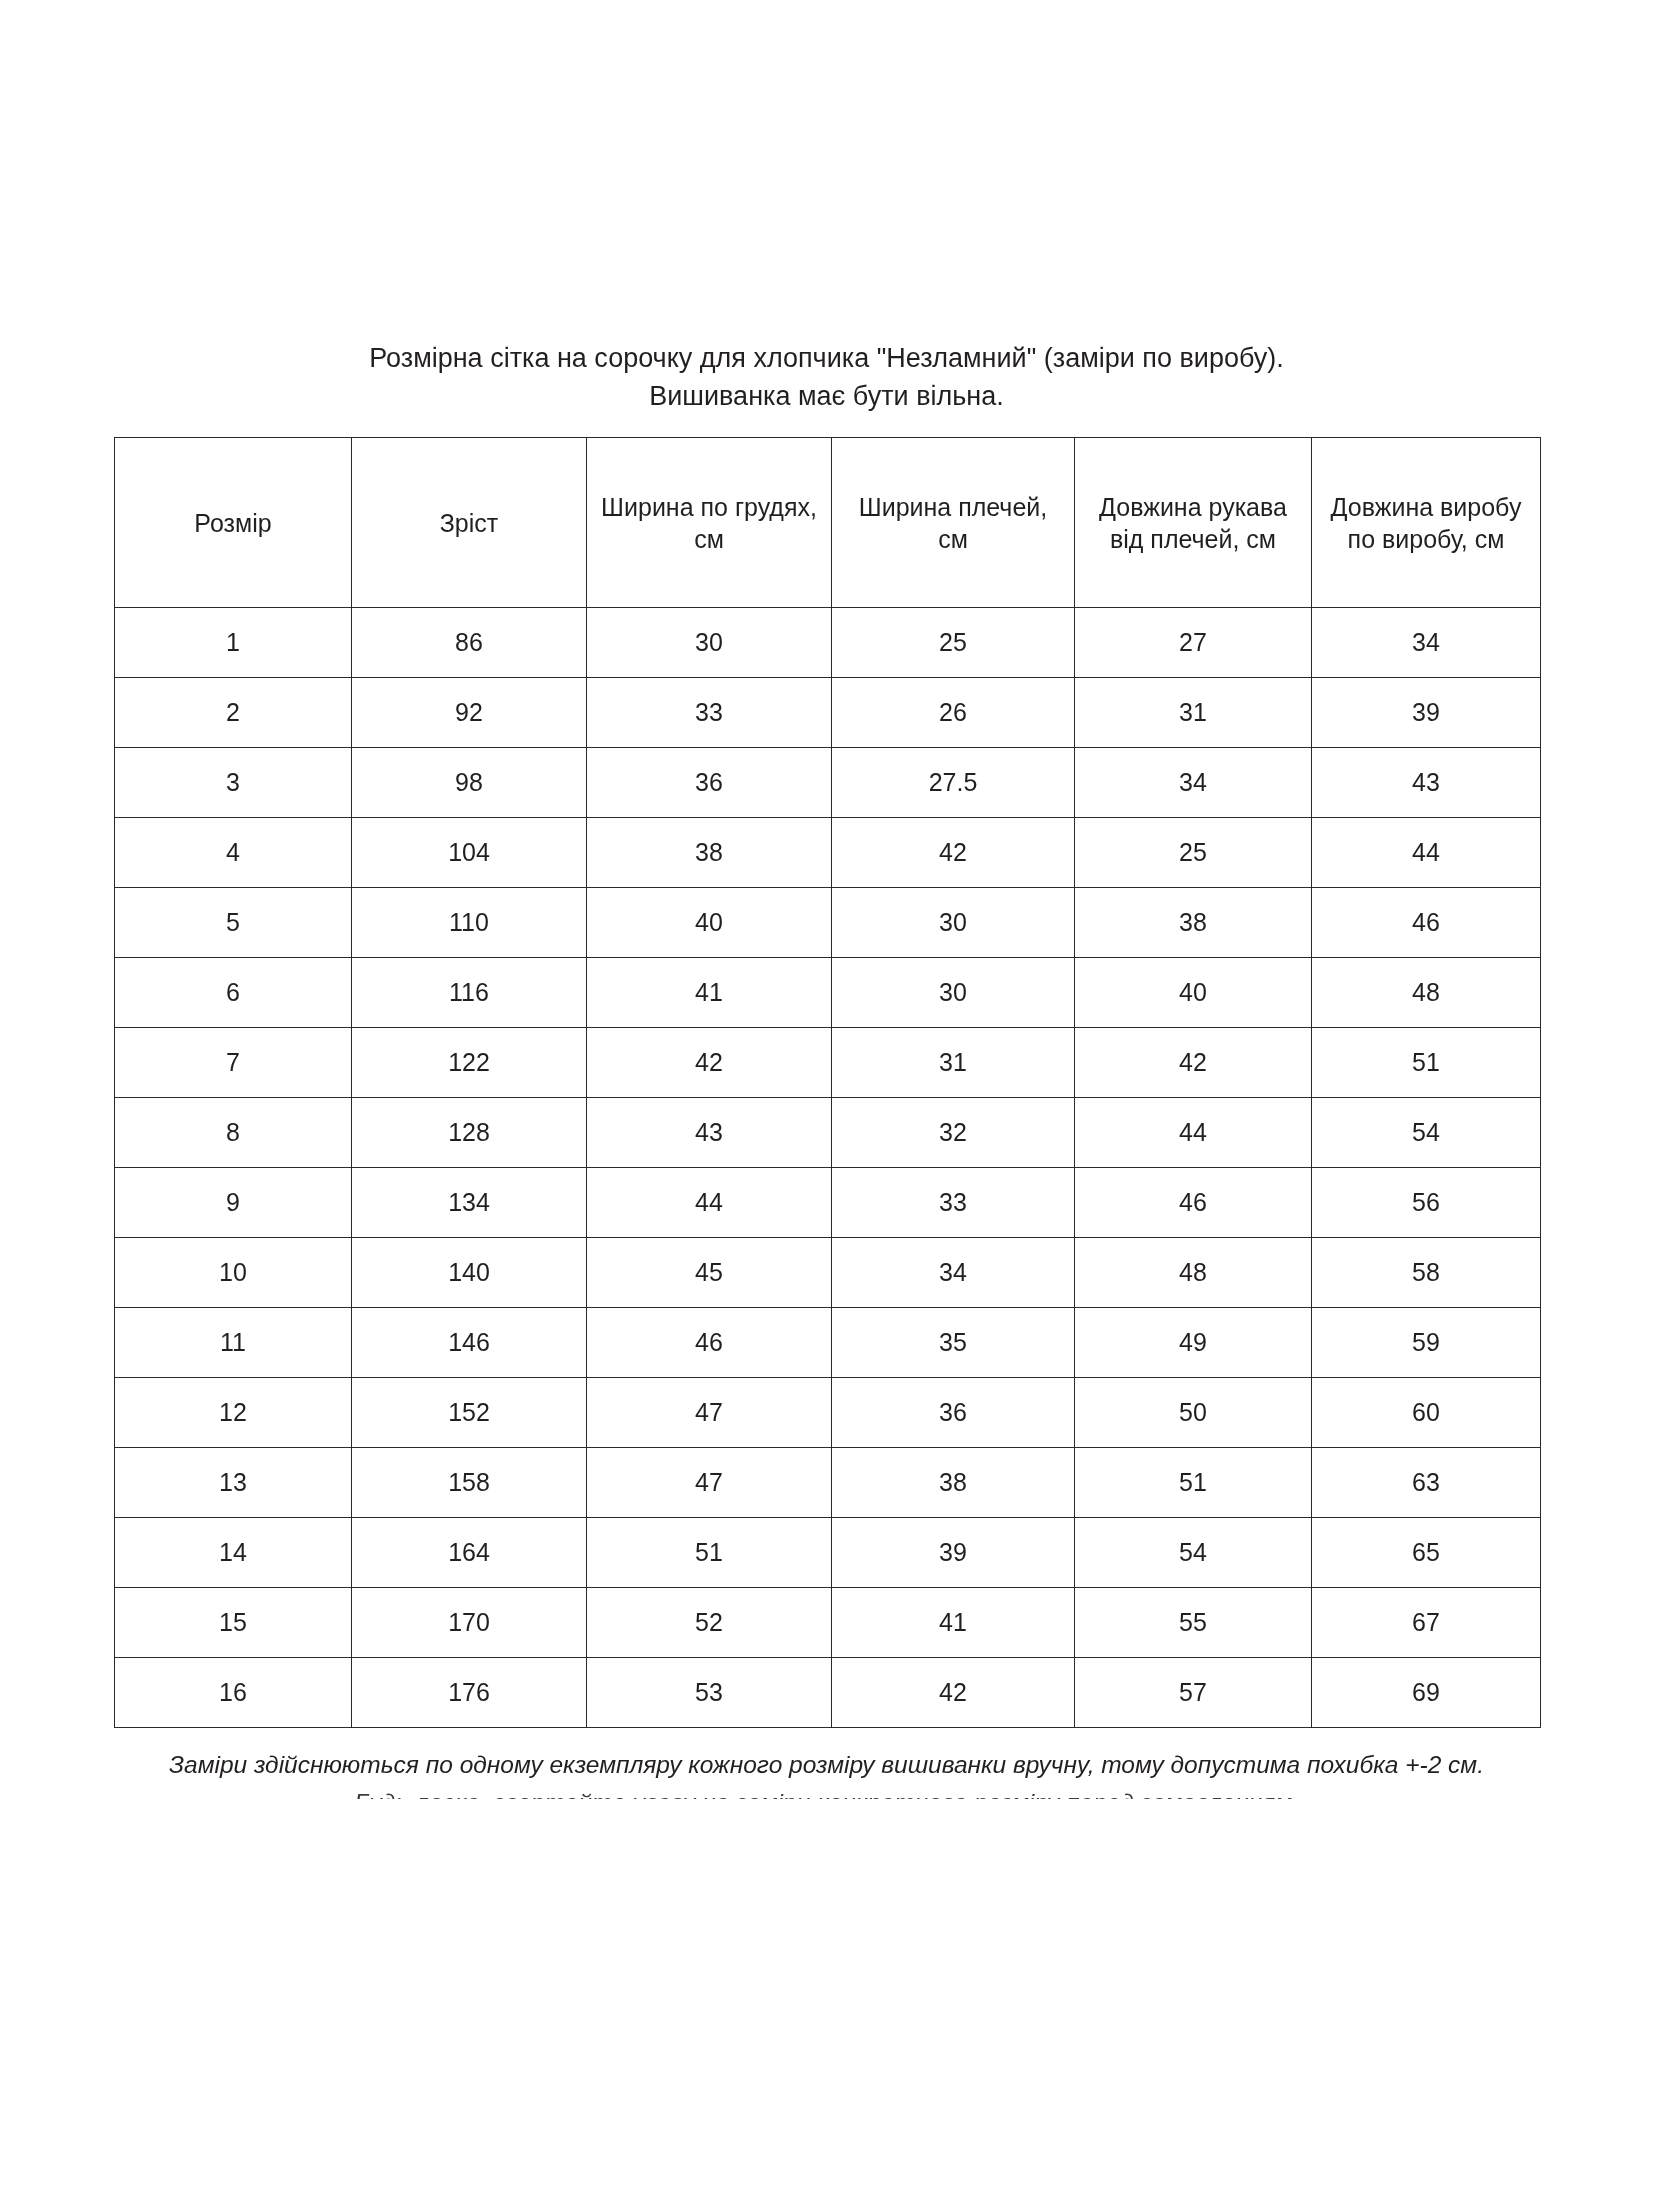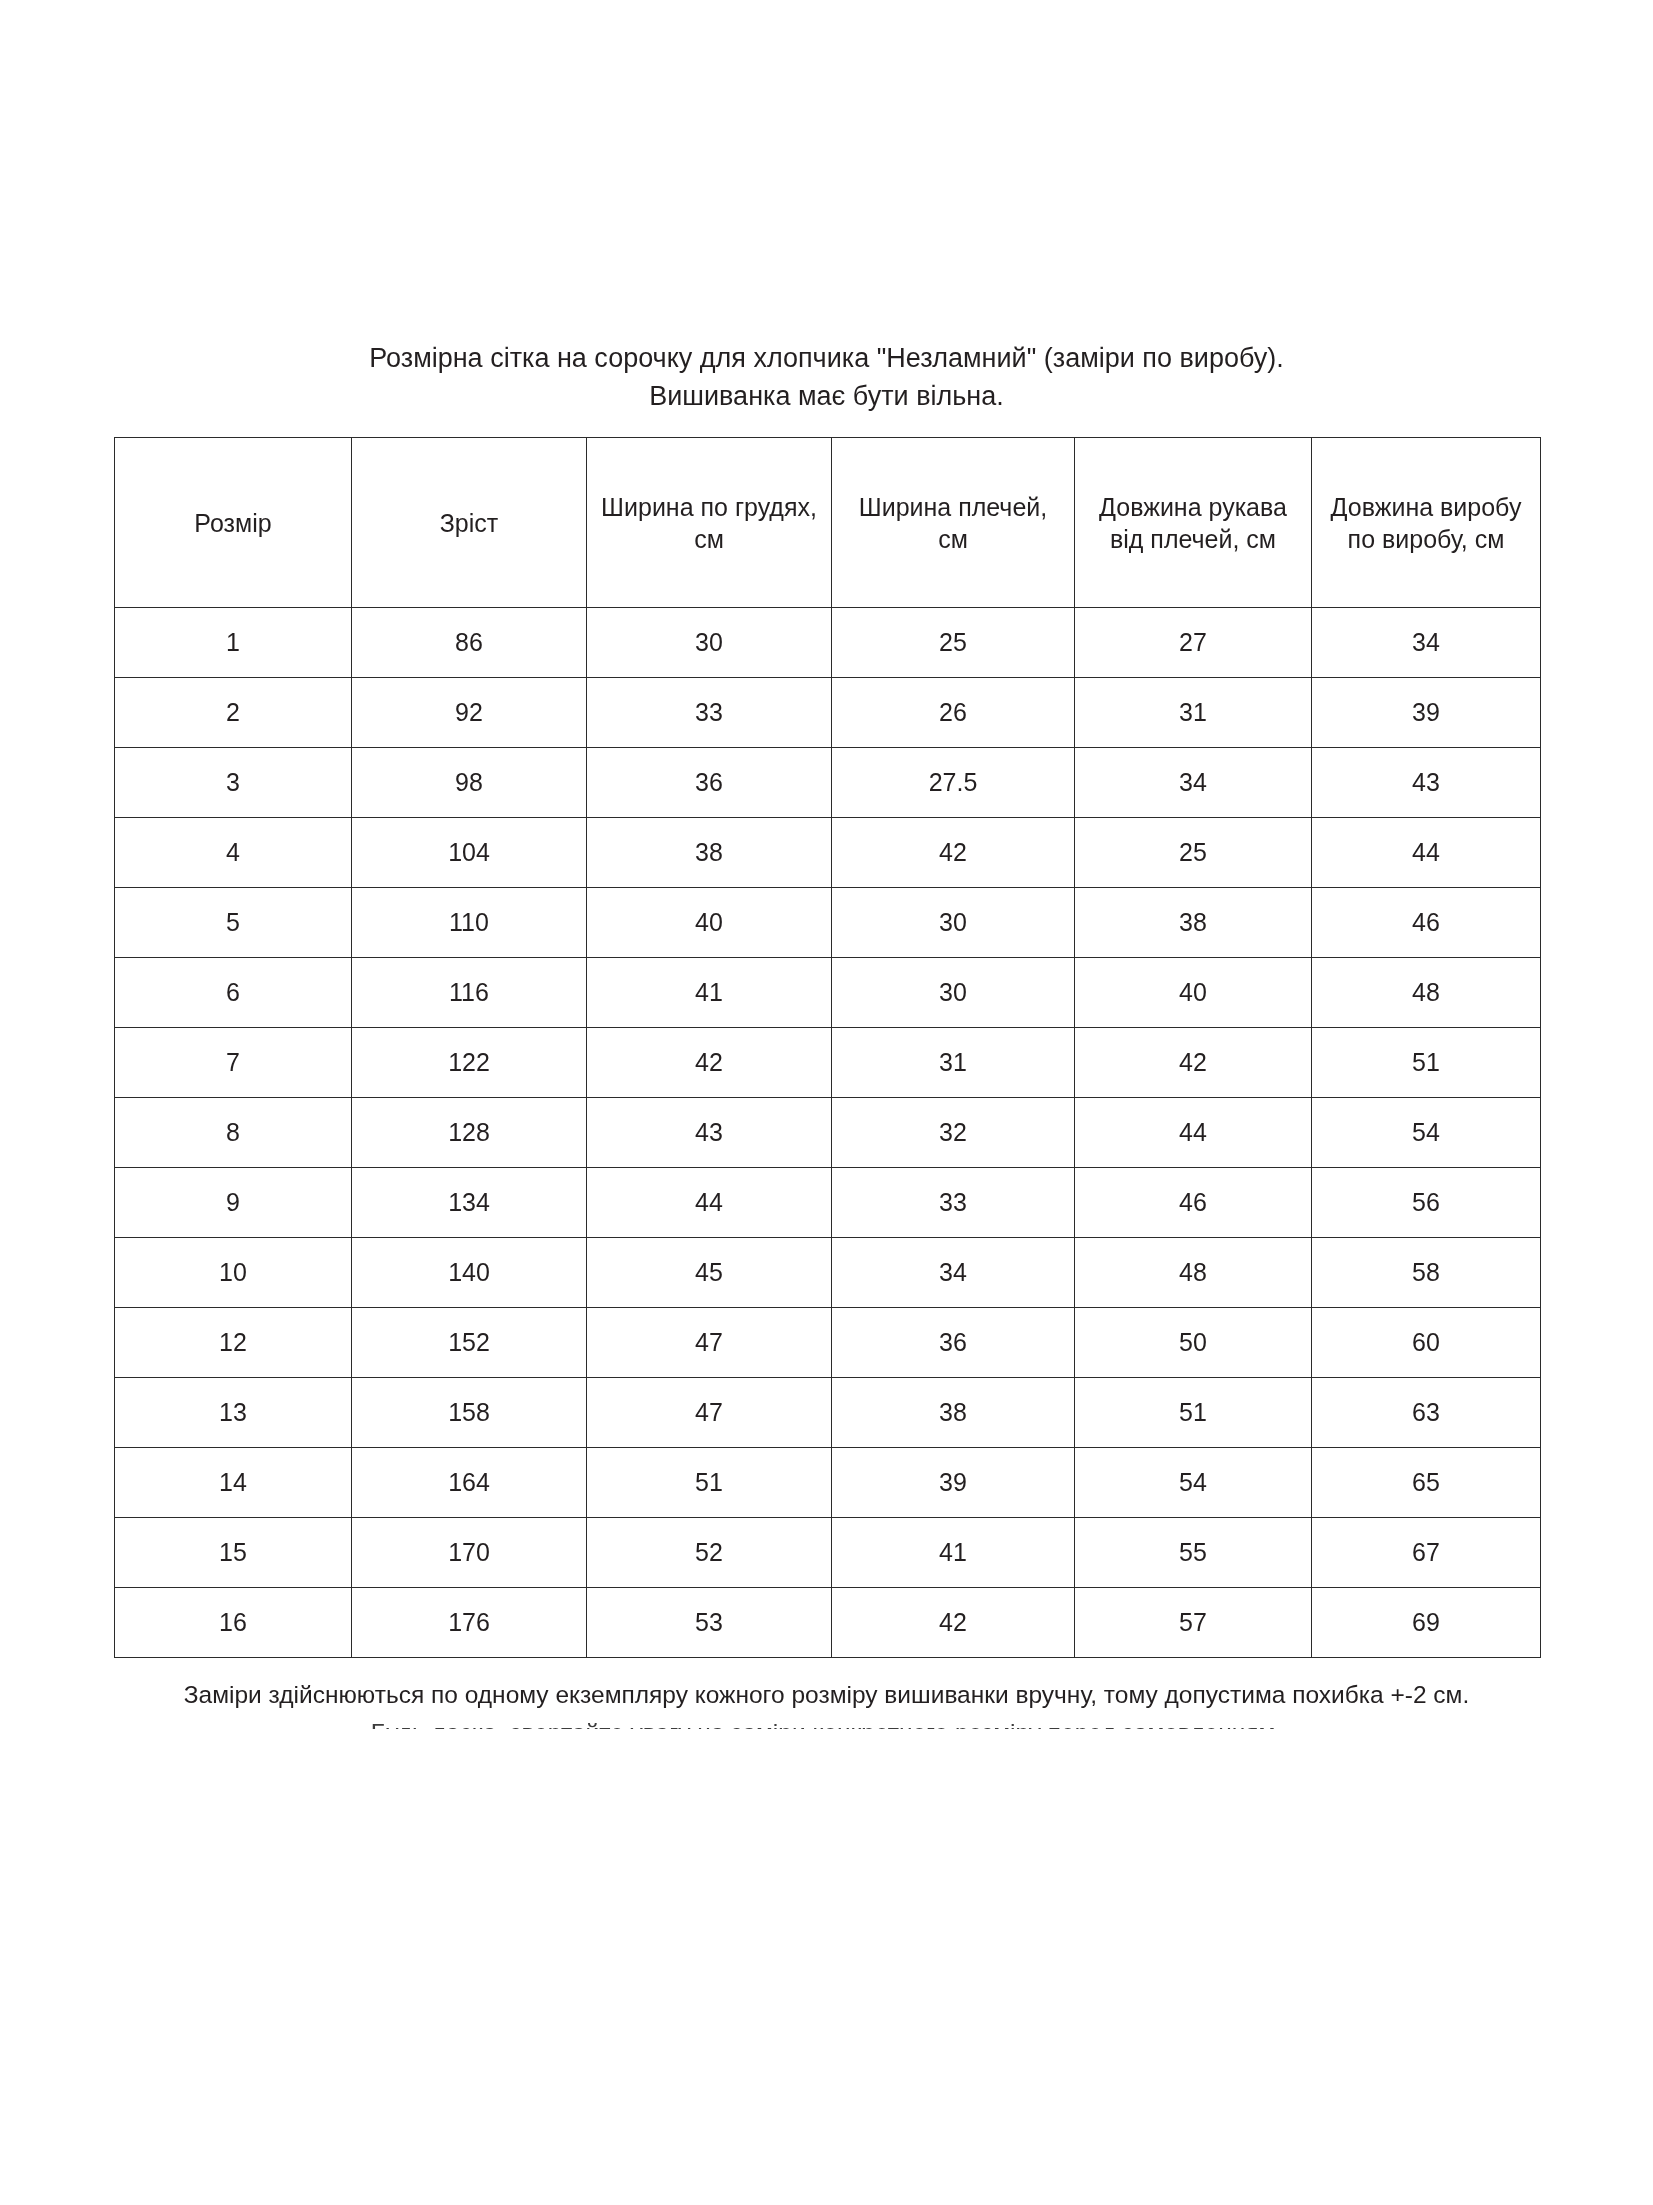--- a/index.html
+++ b/index.html
@@ -72,20 +72,21 @@
   .footnotes {
     width: 1425px;
     text-align: center;
     font-size: 24.5px;
     line-height: 1.55;
     color: #231f20;
     margin-top: 18px;
   }
   .footnote {
     display: block;
+    font-style: italic;
   }
   .footnote.clipped {
     height: 14.7px;
     overflow: hidden;
     color: #3c3c3c;
   }
 </style>
 </head>
 <body>
 
@@ -191,20 +192,28 @@
         </tr>
         <tr>
           <td>10</td>
           <td>140</td>
           <td>45</td>
           <td>34</td>
           <td>48</td>
           <td>58</td>
         </tr>
         <tr>
+          <td>11</td>
+          <td>146</td>
+          <td>46</td>
+          <td>35</td>
+          <td>49</td>
+          <td>59</td>
+        </tr>
+        <tr>
           <td>12</td>
           <td>152</td>
           <td>47</td>
           <td>36</td>
           <td>50</td>
           <td>60</td>
         </tr>
         <tr>
           <td>13</td>
           <td>158</td>

